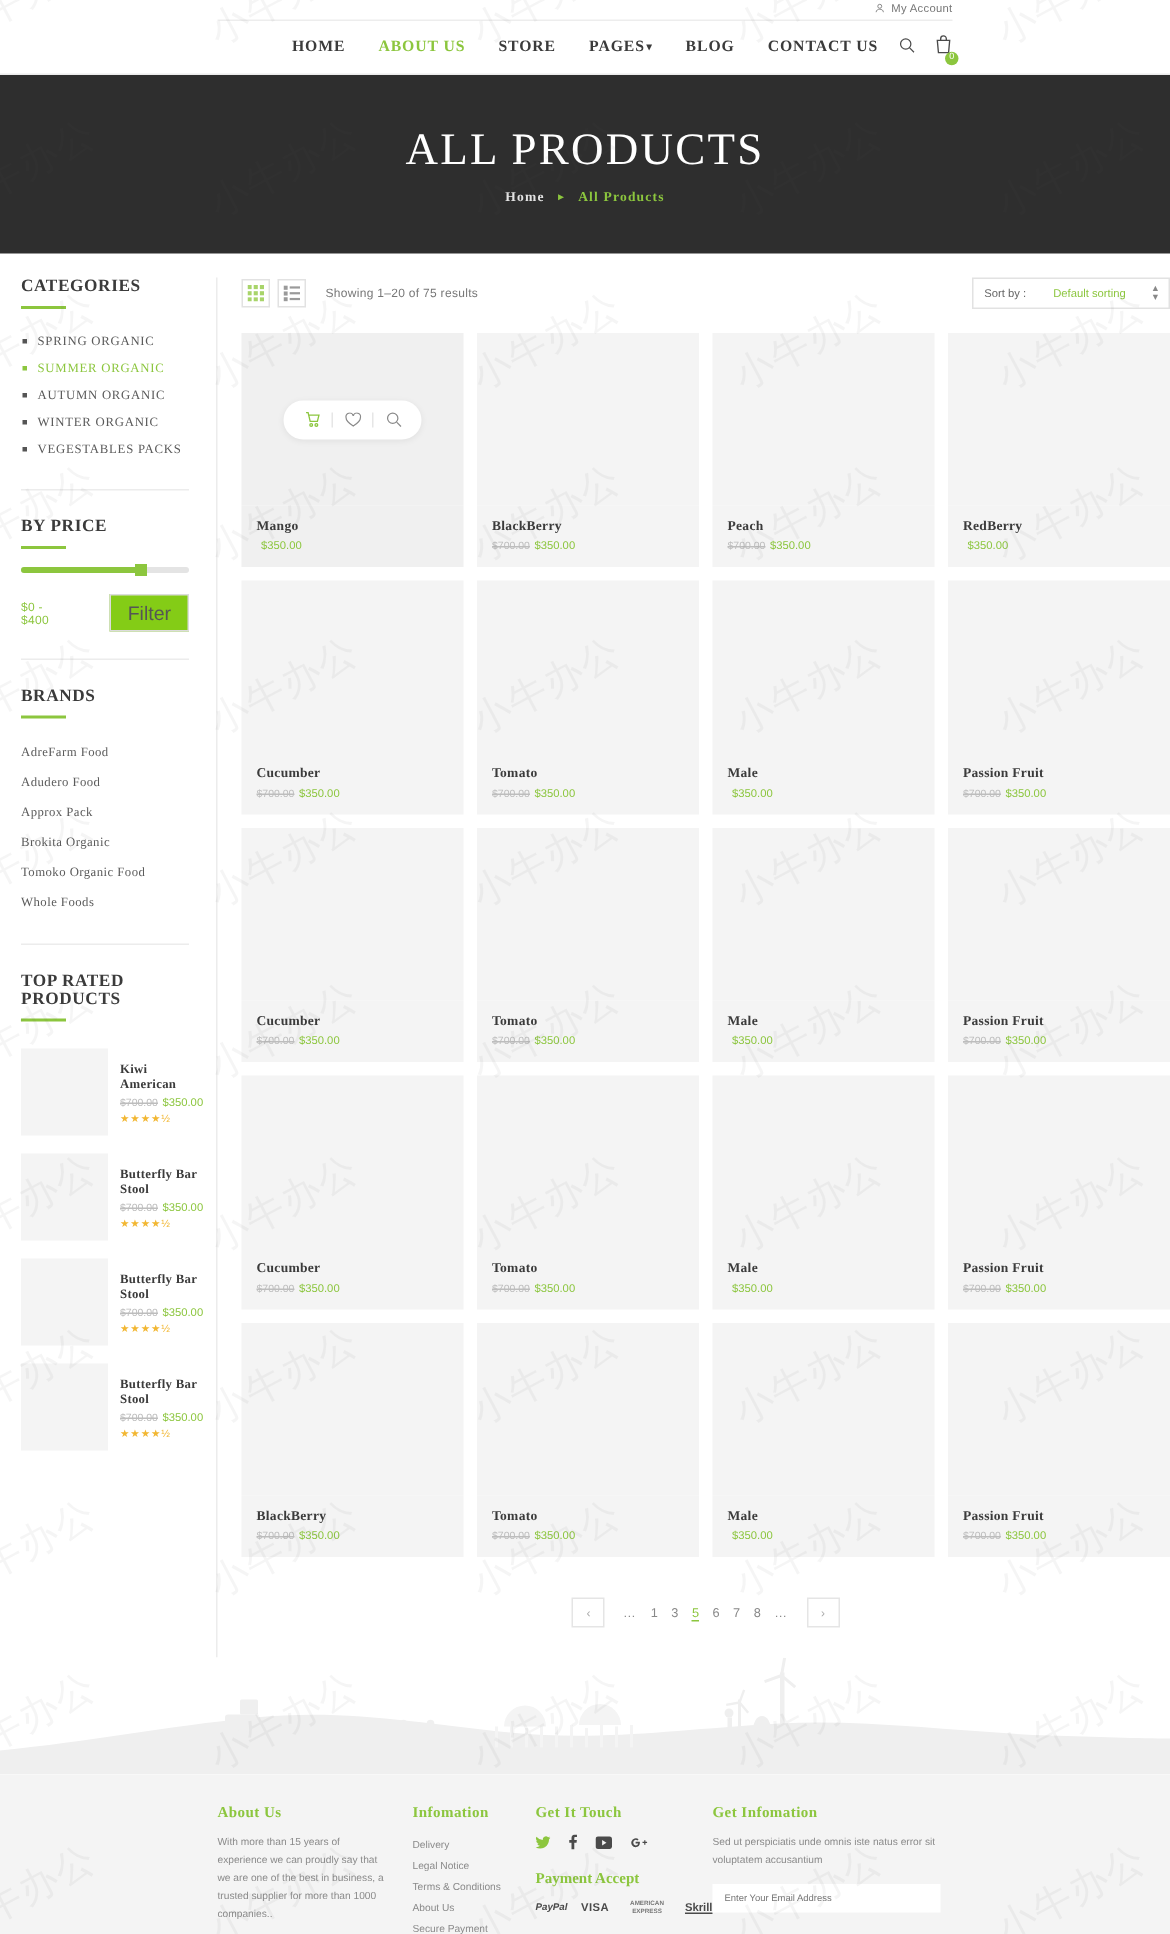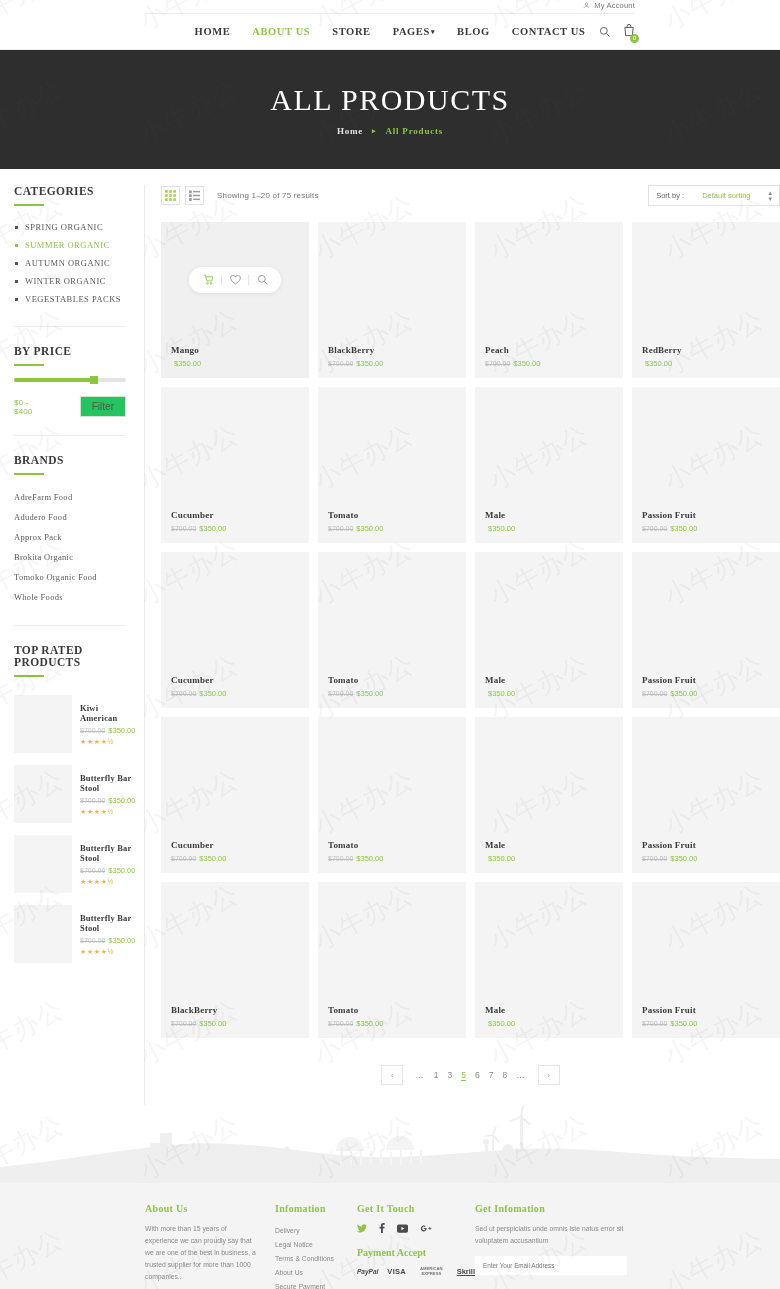--- a/index.html
+++ b/index.html
@@ -201,24 +201,24 @@
     cursor: pointer;
   }
   .price-row {
     display: flex;
     justify-content: space-between;
     align-items: center;
     gap: 39px;
   }
   .price-range { font-size: 8px; color: #8cc63e; letter-spacing: .2px; }
   .filter-btn {
-    font-size: 10px;
+    font-size: 13px;
     color: #555;
     border: 1px solid #dcdcdc;
-    background: #22c55e;
+    background: #84cc16;
     padding: 4px 11px;
     cursor: pointer;
     font-family: "Liberation Sans", sans-serif;
   }
 
   .brand-list { list-style: none; }
   .brand-list li {
     font-family: "Liberation Serif", serif;
     font-size: 8.5px;
     color: #5b5b5b;

